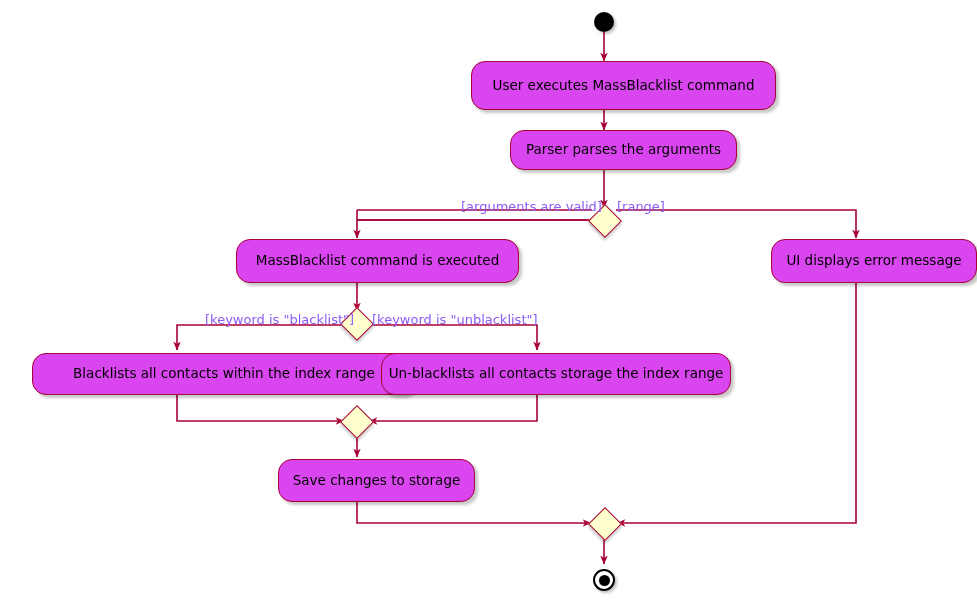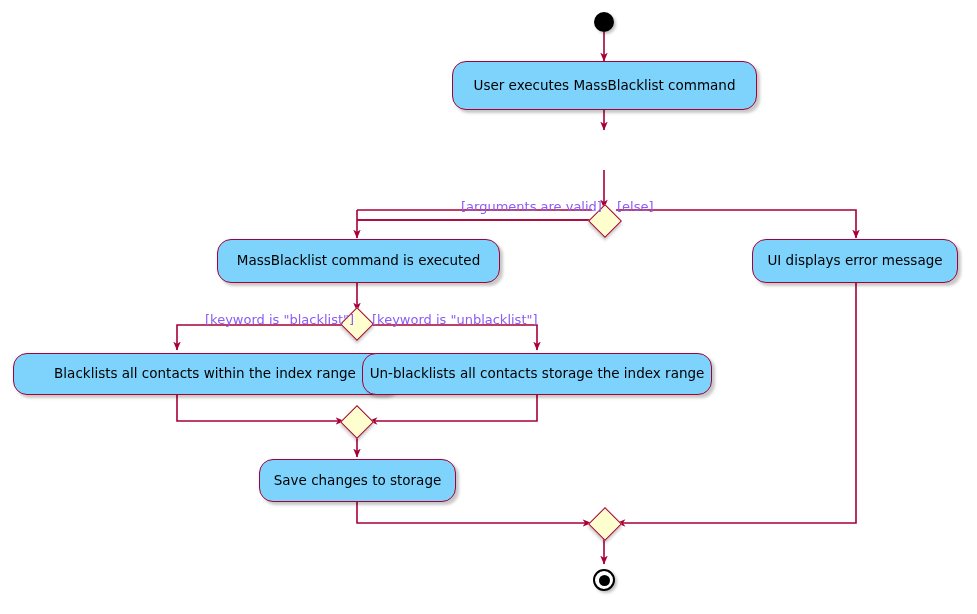--- a/index.html
+++ b/index.html
@@ -24,31 +24,32 @@
     left: 0;
     top: 0;
     width: 977px;
     height: 614px;
   }
 
   
   .activity {
     position: absolute;
     box-sizing: border-box;
-    background: #7dd3fc;
+    background: #d946ef;
     border: 1.5px solid #A80036;
     border-radius: 14px;
     color: #000000;
     font-size: 13.5px;
     line-height: 1;
     display: flex;
     align-items: center;
     justify-content: center;
     white-space: nowrap;
     box-shadow: 3px 3px 3px rgba(0,0,0,0.22);
+    margin-left: 19px;
   }
 
   
   .diamond {
     position: absolute;
     width: 22px;
     height: 22px;
     background: #FEFECE;
     border: 1.5px solid #A80036;
     transform: rotate(45deg);
@@ -141,26 +142,29 @@
       <path d="M604,535 L604,564" marker-end="url(#arrow)"></path>
     </g>
   </svg>
 
   <div class="start-node" style="left:594px; top:12px;"></div>
 
   <div class="activity" style="left:452px; top:61px; width:305px; height:49px;">
     <span>User executes MassBlacklist command</span>
   </div>
 
+  <div class="activity" style="left:491px; top:130px; width:227px; height:40px;">
+    <span>Parser parses the arguments</span>
+  </div>
 
   <div class="diamond" style="left:593px; top:209px;"></div>
 
   <div class="guard" style="left:461px; top:200px;">[arguments are valid]</div>
 
-  <div class="guard" style="left:617px; top:200px;">[else]</div>
+  <div class="guard" style="left:617px; top:200px;">[range]</div>
 
   <div class="activity" style="left:752px; top:239px; width:206px; height:44px;">
     <span>UI displays error message</span>
   </div>
 
   <div class="activity" style="left:217px; top:239px; width:283px; height:44px;">
     <span>MassBlacklist command is executed</span>
   </div>
 
   <div class="diamond" style="left:345px; top:312px;"></div>

